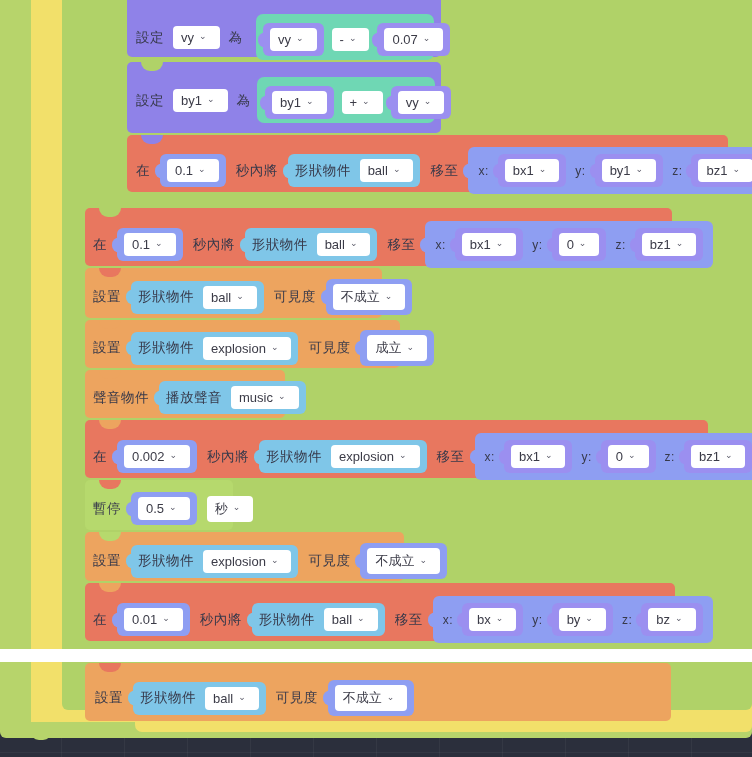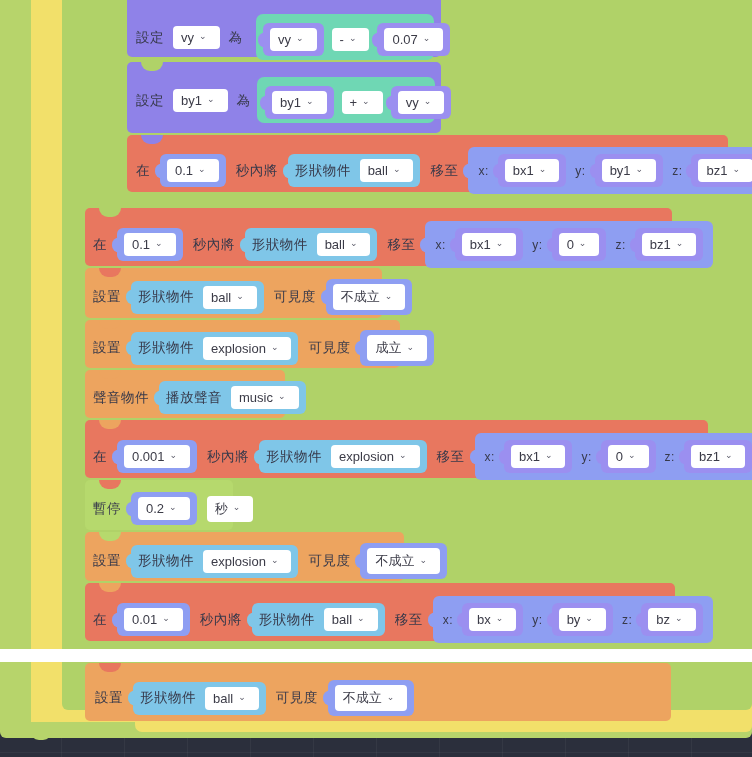--- a/index.html
+++ b/index.html
@@ -285,21 +285,21 @@
     </span>
   </div>
 
   <div class="blk c-red stmt" style="left:85px; top:420px; width:623px; height:58px;">
     <div class="notch" style="background:#eda45f;"></div>
   </div>
   <div class="row" style="left:93px; top:433px; gap:10px;">
     <span class="lbl">在</span>
     <span class="socket f-indigo" style="--notch: rgb(142, 158, 242);">
       <span class="field">
-        <span>0.001</span>
+        <span>0.002</span>
         <span class="cv">⌄</span>
       </span>
     </span>
     <span class="lbl">秒內將</span>
     <span class="socket f-blue" style="--notch: rgb(127, 198, 232);">
       <span class="lbl" style="margin-right:9px;">形狀物件</span>
       <span class="field">
         <span>explosion</span>
         <span class="cv">⌄</span>
       </span>
@@ -330,21 +330,21 @@
     </span>
   </div>
 
   <div class="blk c-lgreen stmt" style="left:85px; top:480px; width:148px; height:50px;">
     <div class="notch" style="background:#e8775f;"></div>
   </div>
   <div class="row" style="left:93px; top:492px; gap:10px;">
     <span class="lbl">暫停</span>
     <span class="socket f-indigo" style="--notch: rgb(142, 158, 242);">
       <span class="field">
-        <span>0.2</span>
+        <span>0.5</span>
         <span class="cv">⌄</span>
       </span>
     </span>
     <span class="field">
       <span>秒</span>
       <span class="cv">⌄</span>
     </span>
   </div>
 
   <div class="blk c-orange stmt" style="left:85px; top:532px; width:319px; height:49px;">

